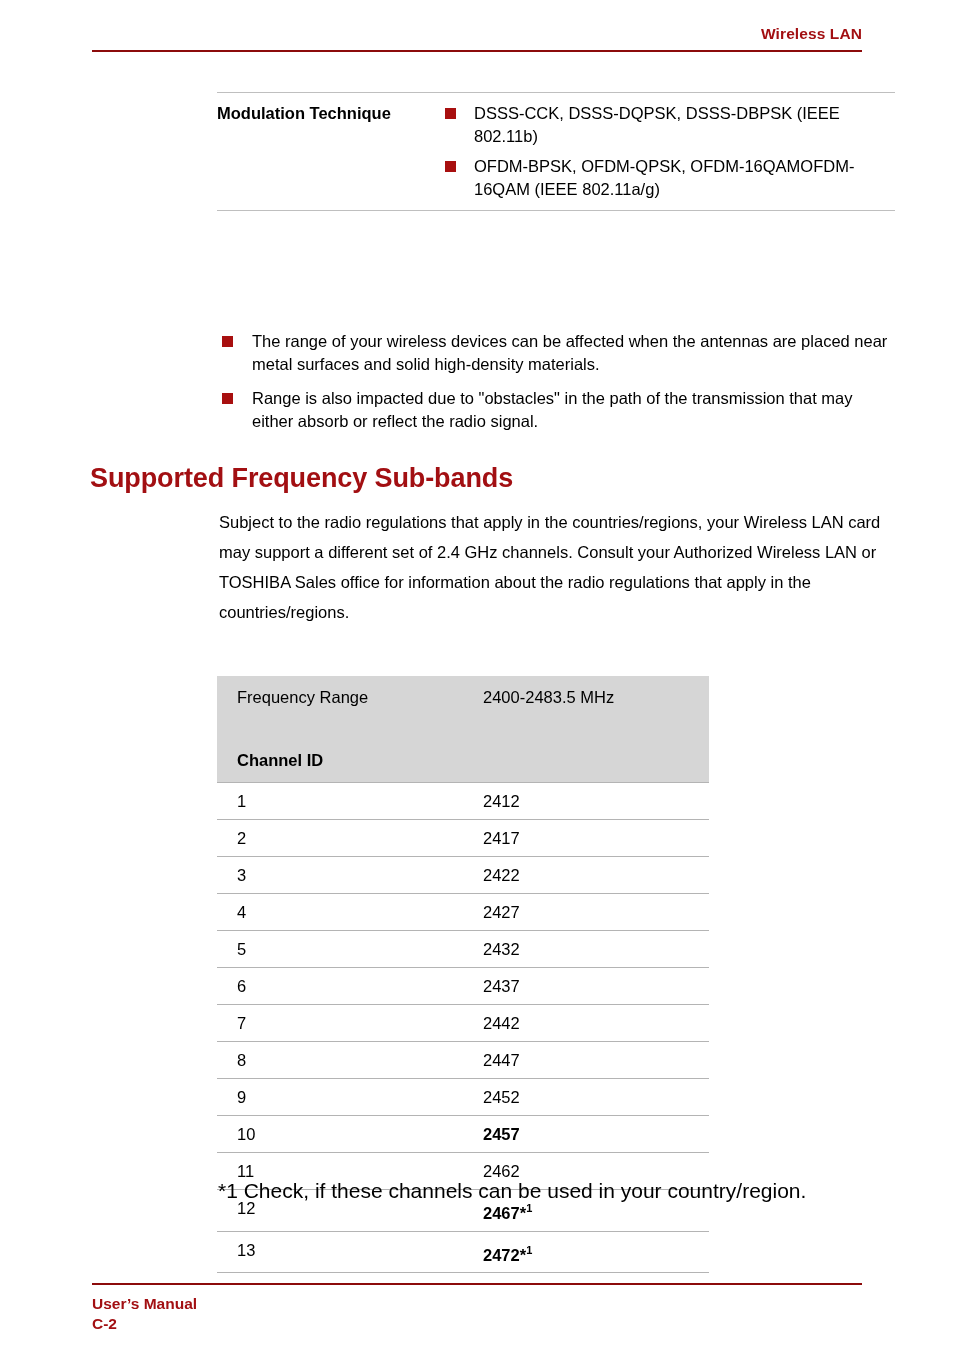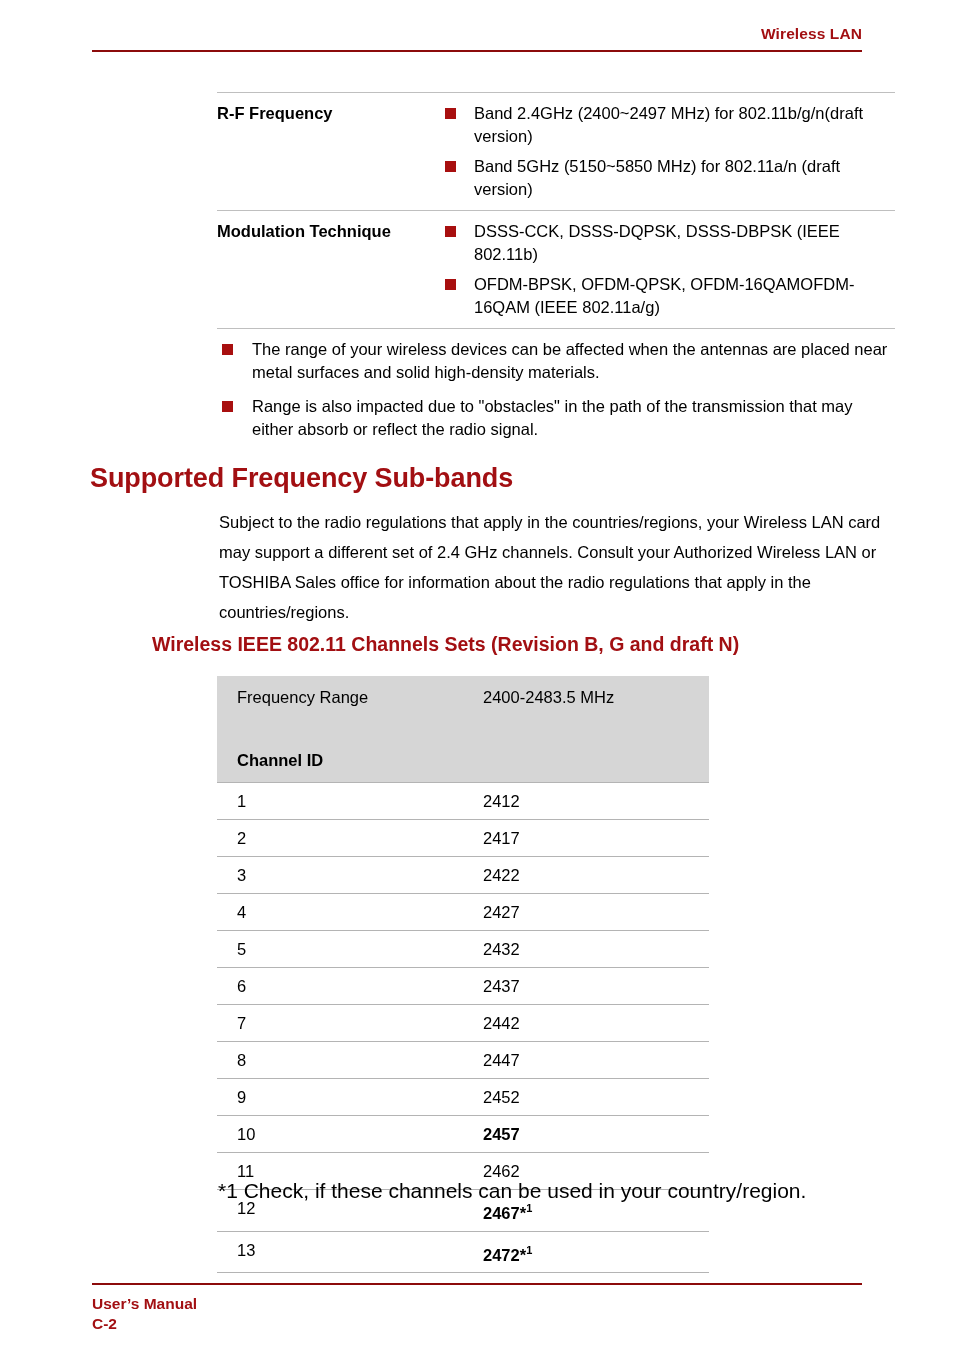--- a/index.html
+++ b/index.html
@@ -94,21 +94,20 @@
 
   
   .note-bullets {
     position: absolute;
     left: 222px;
     top: 330px;
     width: 672px;
   }
   .note-bullets .bullet-row {
     margin-bottom: 12px;
-    margin-top: 8px;
   }
   .note-bullets .sq {
     margin-right: 19px;
   }
 
   
   .h1 {
     position: absolute;
     left: 90px;
     top: 462px;
@@ -230,33 +229,20 @@
 
 <div class="page">
 
   <div class="page-header">
     <div class="page-header-title">Wireless LAN</div>
     <div class="page-header-rule"></div>
   </div>
 
   <table class="spec-table">
     <tbody>
-      <tr>
-        <td class="spec-label">R-F Frequency</td>
-        <td class="spec-value">
-          <div class="bullet-row">
-            <span class="sq"></span>
-            <span class="bullet-text">Band 2.4GHz (2400~2497 MHz) for 802.11b/g/n(draft version)</span>
-          </div>
-          <div class="bullet-row">
-            <span class="sq"></span>
-            <span class="bullet-text">Band 5GHz (5150~5850 MHz) for 802.11a/n (draft version)</span>
-          </div>
-        </td>
-      </tr>
       <tr>
         <td class="spec-label">Modulation Technique</td>
         <td class="spec-value">
           <div class="bullet-row">
             <span class="sq"></span>
             <span class="bullet-text">DSSS-CCK, DSSS-DQPSK, DSSS-DBPSK (IEEE 802.11b)</span>
           </div>
           <div class="bullet-row">
             <span class="sq"></span>
             <span class="bullet-text">OFDM-BPSK, OFDM-QPSK, OFDM-16QAMOFDM-16QAM (IEEE 802.11a/g)</span>
@@ -274,21 +260,20 @@
     <div class="bullet-row">
       <span class="sq"></span>
       <span class="bullet-text">Range is also impacted due to "obstacles" in the path of the transmission that may either absorb or reflect the radio signal.</span>
     </div>
   </div>
 
   <div class="h1">Supported Frequency Sub-bands</div>
 
   <div class="body-para">Subject to the radio regulations that apply in the countries/regions, your Wireless LAN card may support a different set of 2.4 GHz channels. Consult your Authorized Wireless LAN or TOSHIBA Sales office for information about the radio regulations that apply in the countries/regions.</div>
 
-  <div class="h2">Wireless IEEE 802.11 Channels Sets (Revision B, G and draft N)</div>
 
   <table class="channel-table">
     <colgroup>
       <col class="col-id">
       <col class="col-freq">
     </colgroup>
     <thead>
       <tr>
         <th>
           <span>Frequency Range</span>

